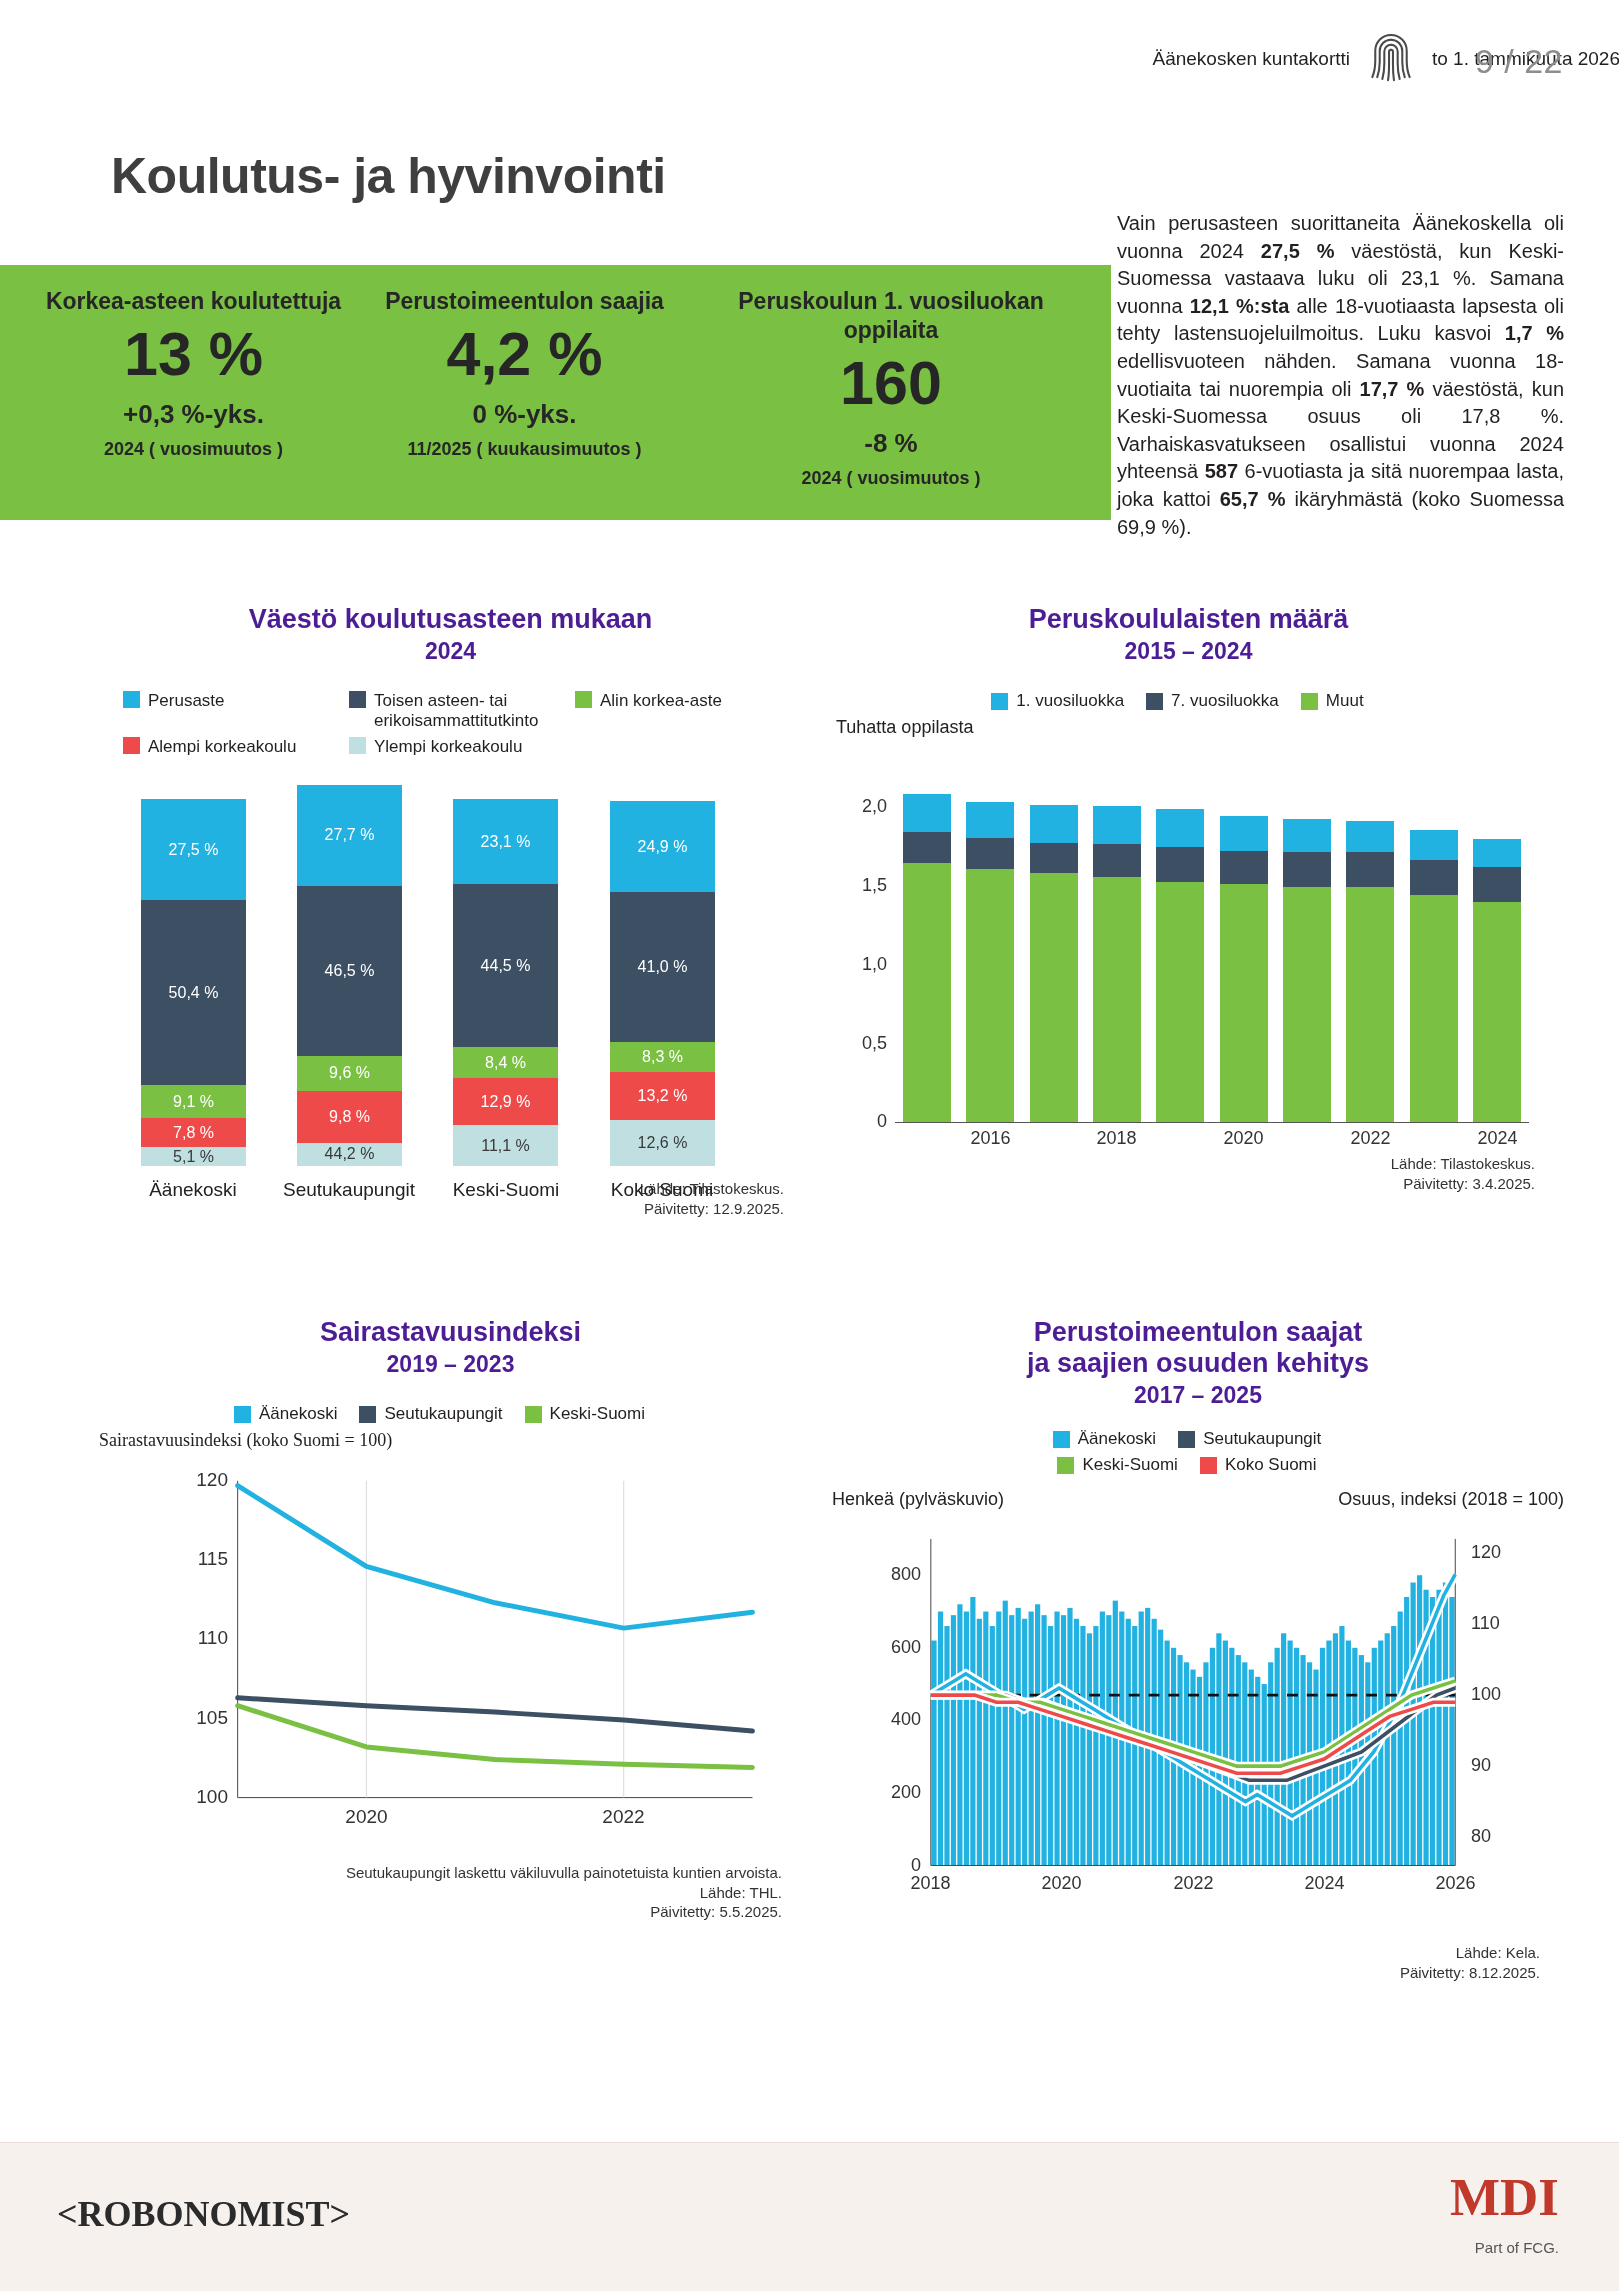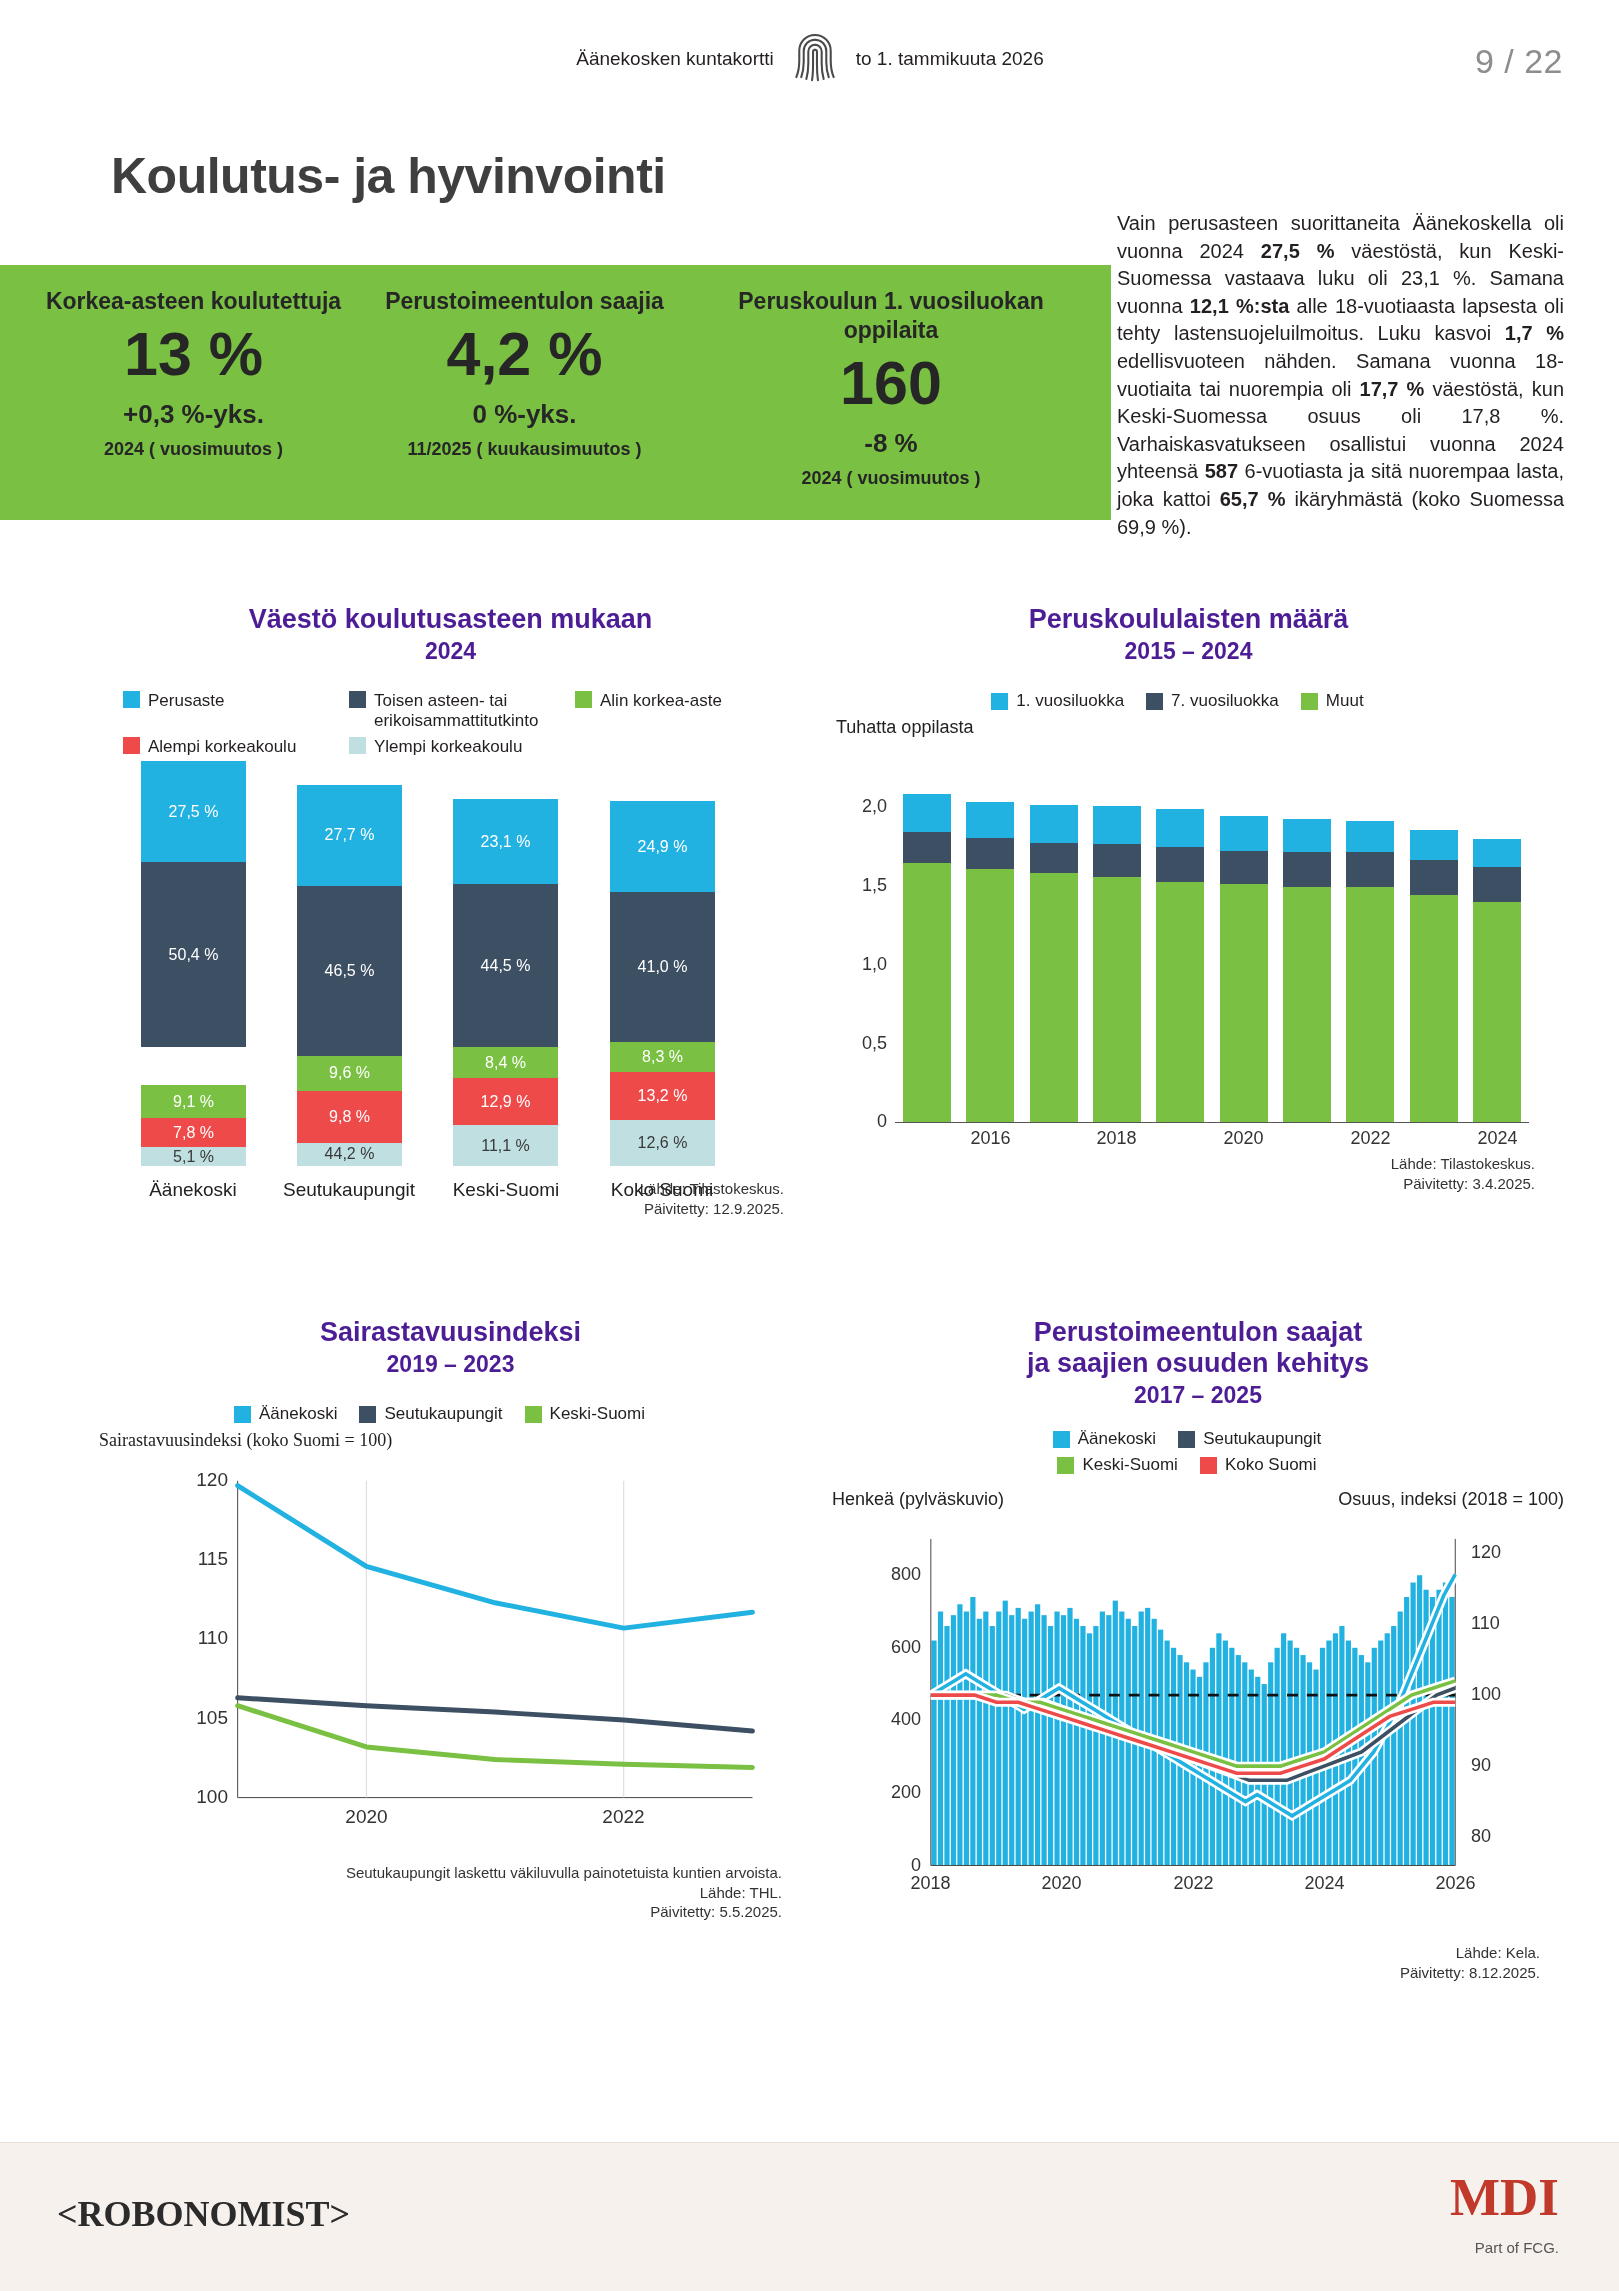--- a/index.html
+++ b/index.html
@@ -10,21 +10,21 @@
     background: #ffffff;
     font-family: "Liberation Sans", sans-serif;
     color: #231f20;
     position: relative;
     overflow: hidden;
   }
 
   
   .header {
     position: absolute; top: 0; left: 0; width: 1620px; height: 117px;
-    display: flex; align-items: center; justify-content: center;
+    display: flex; align-items: center; justify-content: flex-end;
   }
   .header-inner { display:flex; align-items:center; gap: 18px; }
   .header-text { font-size: 19px; color: #231f20; }
   .fingerprint { width: 46px; height: 55px; }
   .page-num {
     position: absolute; right: 57px; top: 42px;
     font-size: 34px; color: #8d8d8d; letter-spacing: 0.5px;
   }
 
   
@@ -205,21 +205,21 @@
       </div>
     </div>
   <div class="plot1" id="plot1">
       <div class="bar-col" style="left: 42px;">
         <div class="seg" style="background: rgb(34, 178, 226); height: 101px;">
           <span>27,5 %</span>
         </div>
         <div class="seg" style="background: rgb(61, 79, 99); height: 185px;">
           <span>50,4 %</span>
         </div>
-        <div class="seg" style="background: rgb(122, 193, 67); height: 33px; margin-top: 38px;">
+        <div class="seg" style="background: rgb(122, 193, 67); height: 33px;">
           <span>9,1 %</span>
         </div>
         <div class="seg" style="background: rgb(239, 74, 74); height: 29px;">
           <span>7,8 %</span>
         </div>
         <div class="seg light" style="background: rgb(191, 223, 224); height: 18.7px;">
           <span>5,1 %</span>
         </div>
       </div>
       <div class="cat-label" style="left: 15px;">Äänekoski</div>

